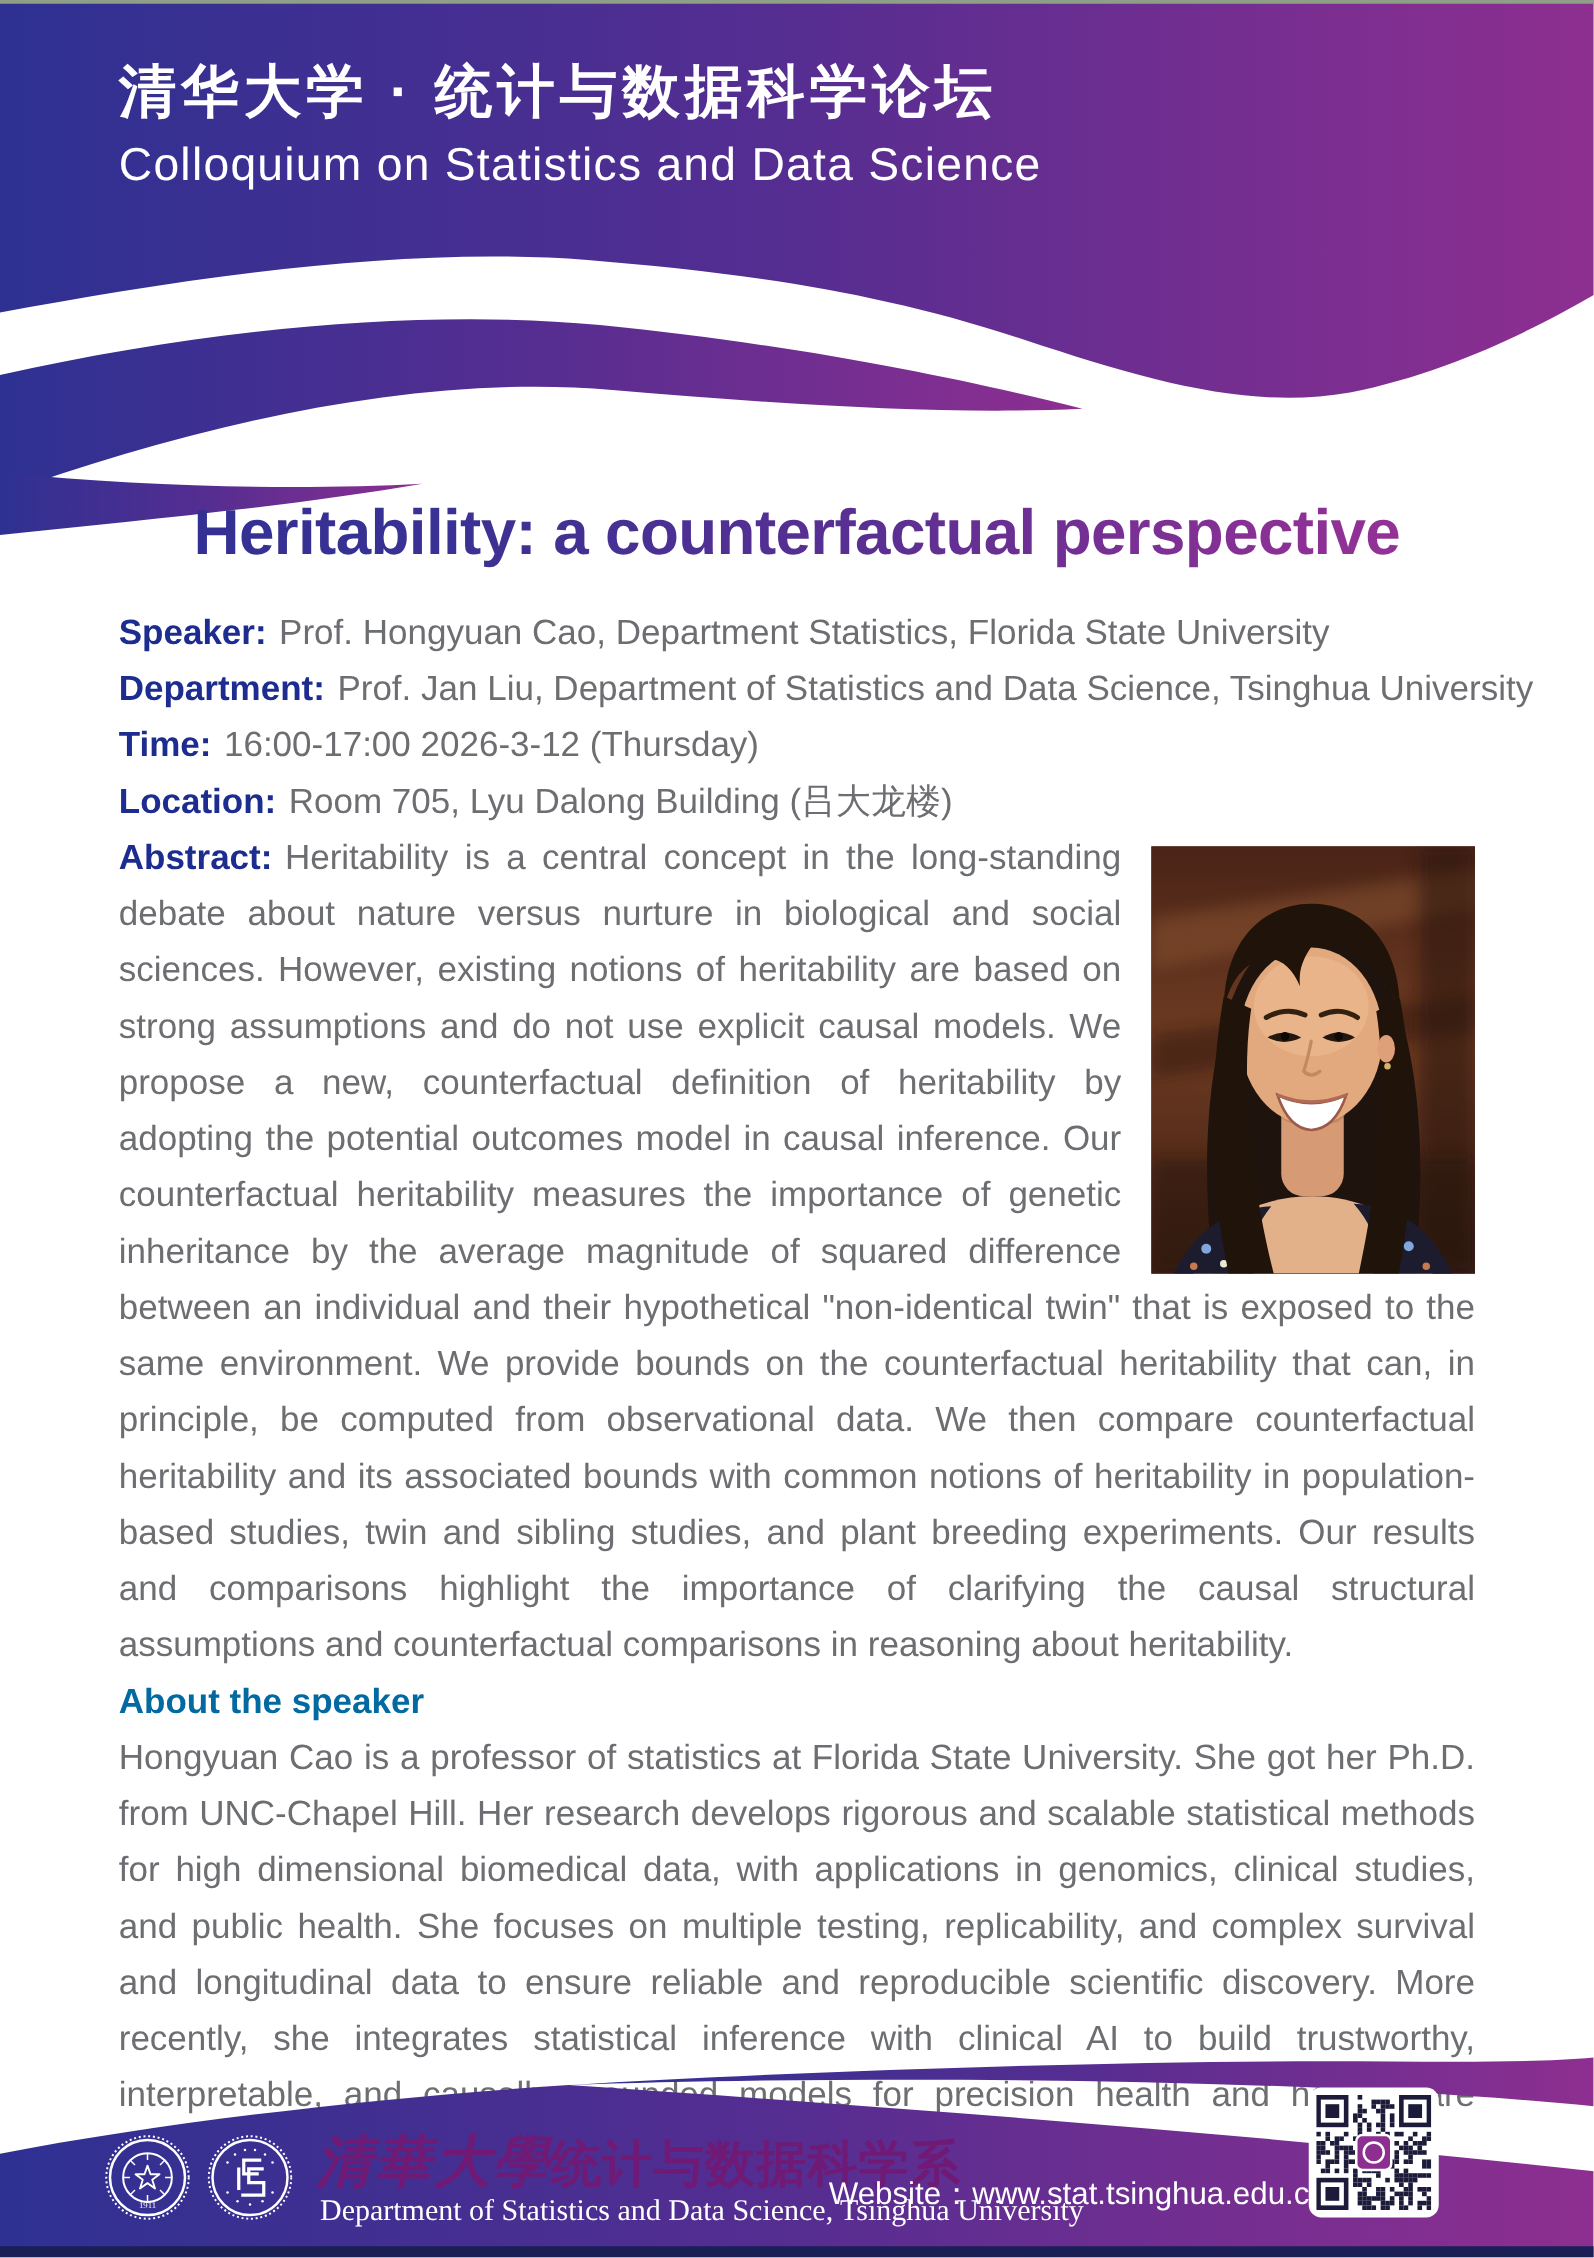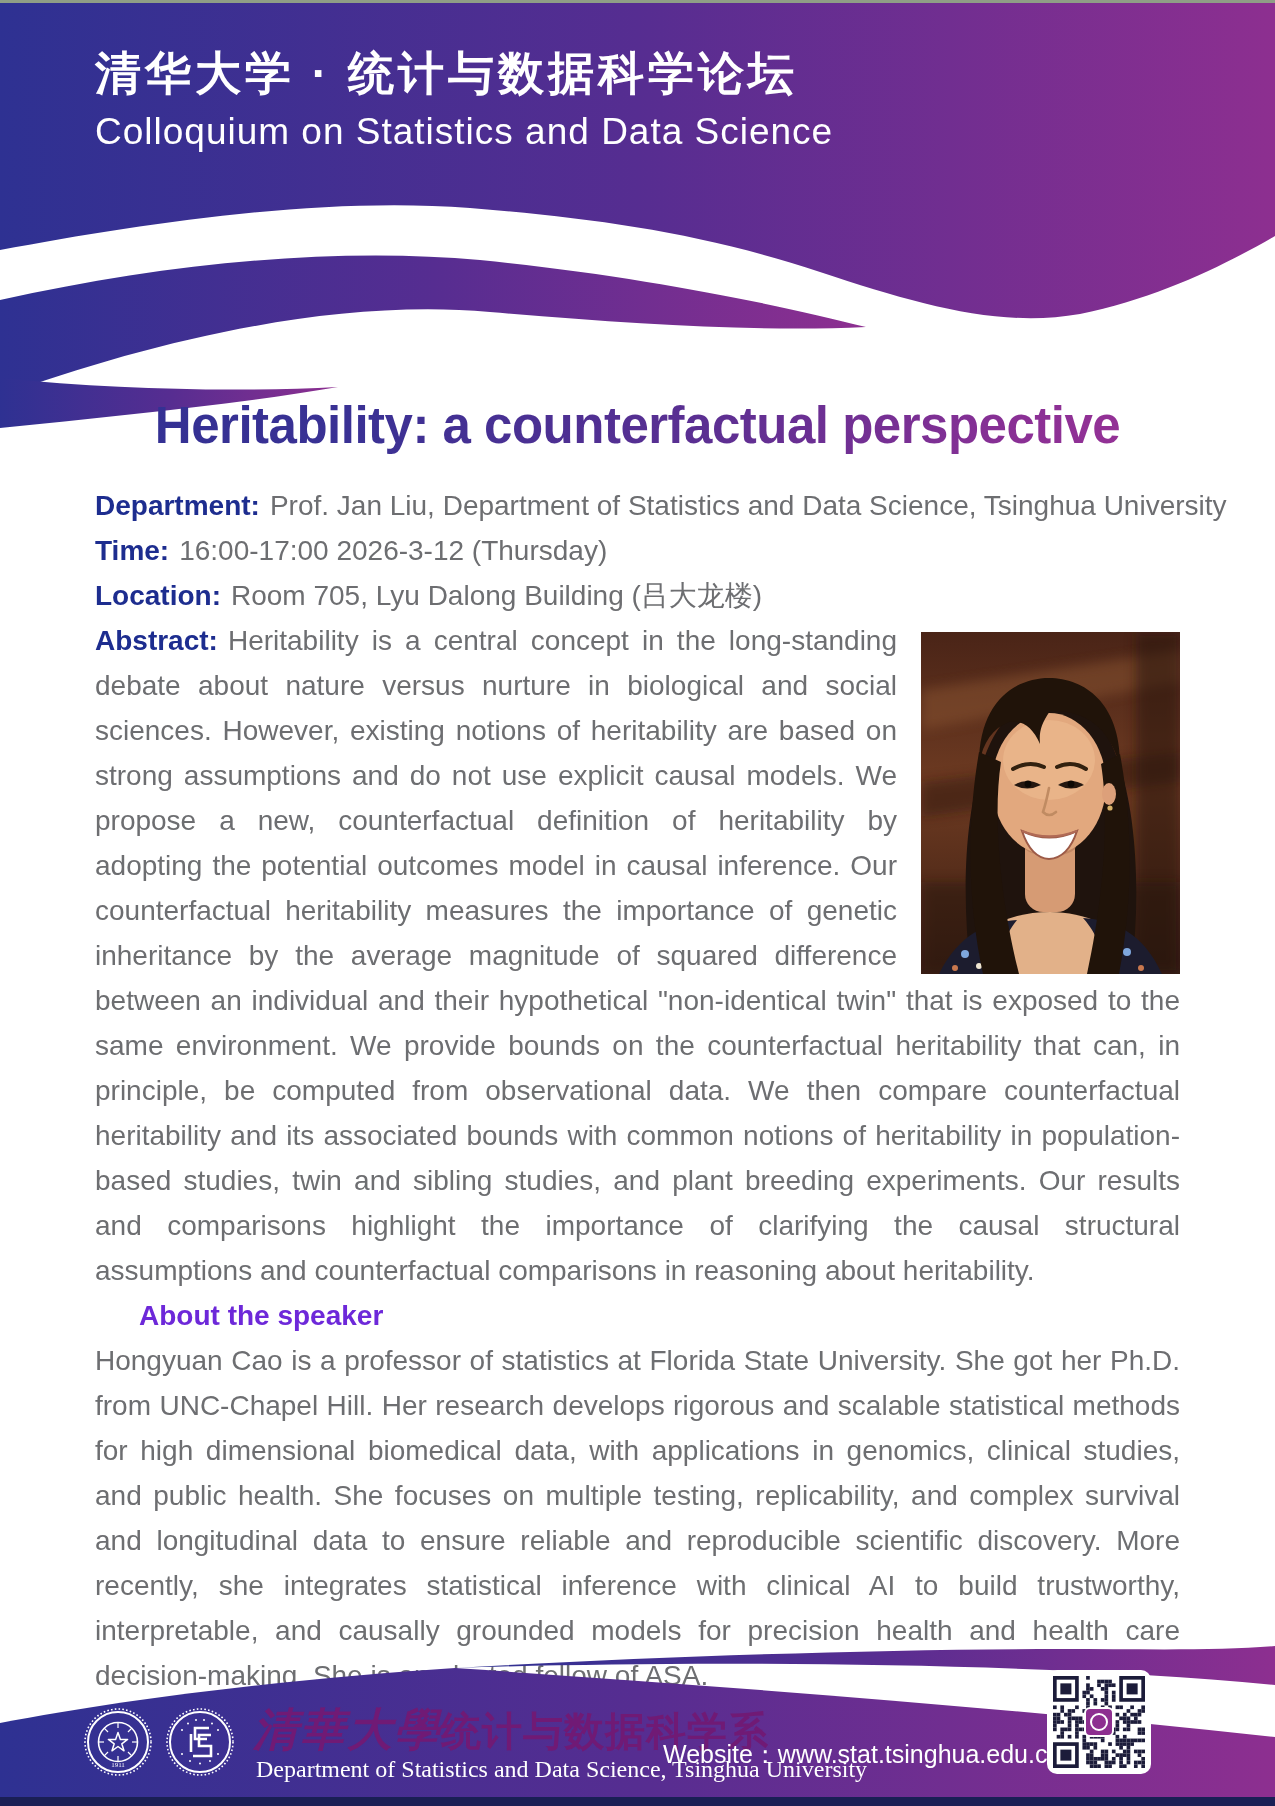--- a/index.html
+++ b/index.html
@@ -31,21 +31,21 @@
   }
 
   
   .content{
     position:absolute;left:95px;top:483px;width:1085px;z-index:3;
     font-size:28px;line-height:45px;color:#6d6e71;
   }
   .detail-row{height:45px;white-space:nowrap;}
   .lbl{color:#1d2d8f;font-weight:bold;margin-right:10px;}
   p.abstract,p.bio{margin:0;text-align:justify;}
-  .about-heading{color:#6d28d9;font-weight:bold;line-height:45px;margin-left:44px;}
+  .about-heading{color:#0369a1;font-weight:bold;line-height:45px;}
   .photo-float{
     float:right;width:259px;height:342px;margin:14px 0 0 24px;
     overflow:hidden;background:#54291a;
   }
 
   
   .footer-waves{position:absolute;left:0;top:1640px;z-index:10;}
   .seal{position:absolute;z-index:12;}
   .seal1{left:84px;top:1708px;}
   .seal2{left:166px;top:1708px;}
@@ -89,20 +89,23 @@
 
 <div class="header-text">
   <div class="header-title-zh">清华大学 · 统计与数据科学论坛</div>
   <div class="header-title-en">Colloquium on Statistics and Data Science</div>
 </div>
 
 <div class="talk-title">Heritability: a counterfactual perspective</div>
 
 <div class="content">
 
+  <div class="detail-row">
+    <span class="lbl">Speaker:</span><span>Prof. Hongyuan Cao, Department Statistics, Florida State University</span>
+  </div>
   <div class="detail-row">
     <span class="lbl">Department:</span><span>Prof. Jan Liu, Department of Statistics and Data Science, Tsinghua University</span>
   </div>
   <div class="detail-row">
     <span class="lbl">Time:</span><span>16:00-17:00 2026-3-12 (Thursday)</span>
   </div>
   <div class="detail-row">
     <span class="lbl">Location:</span><span>Room 705, Lyu Dalong Building (吕大龙楼)</span>
   </div>
 

